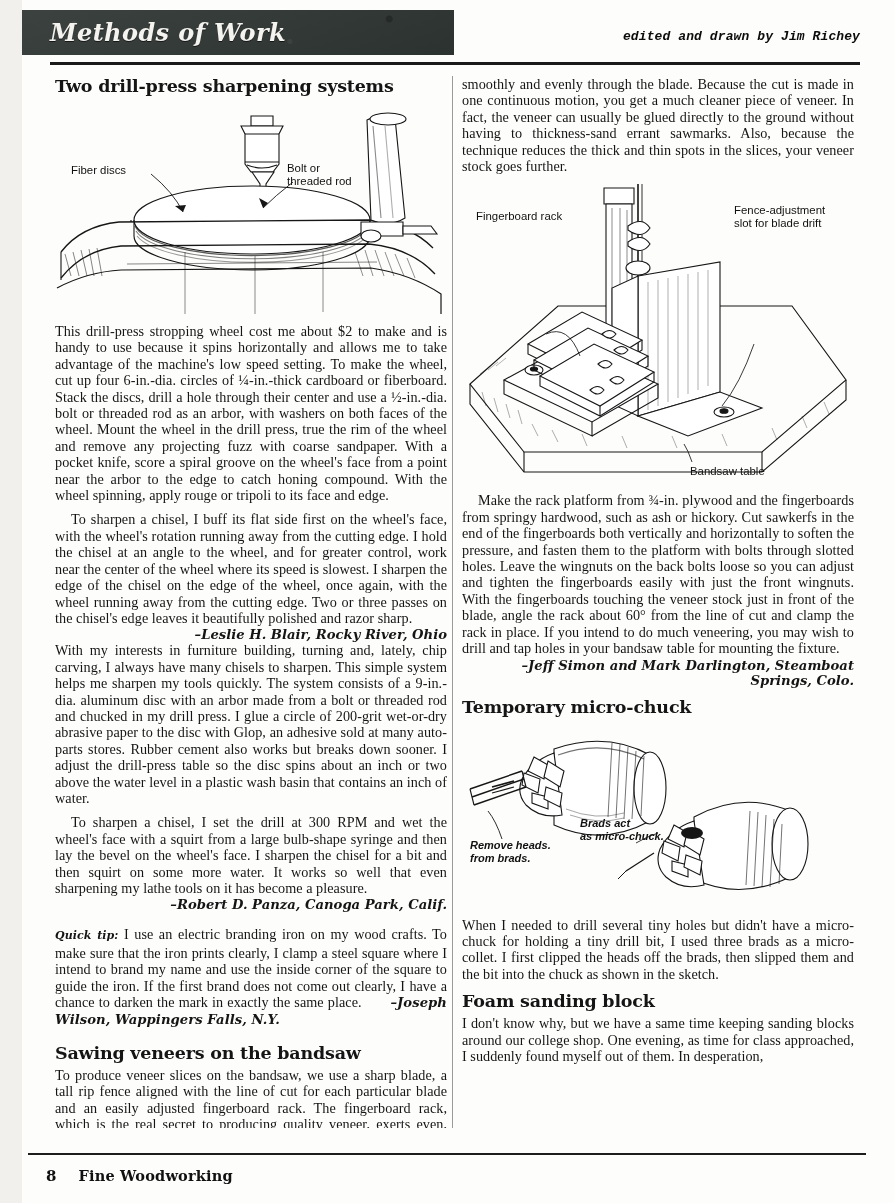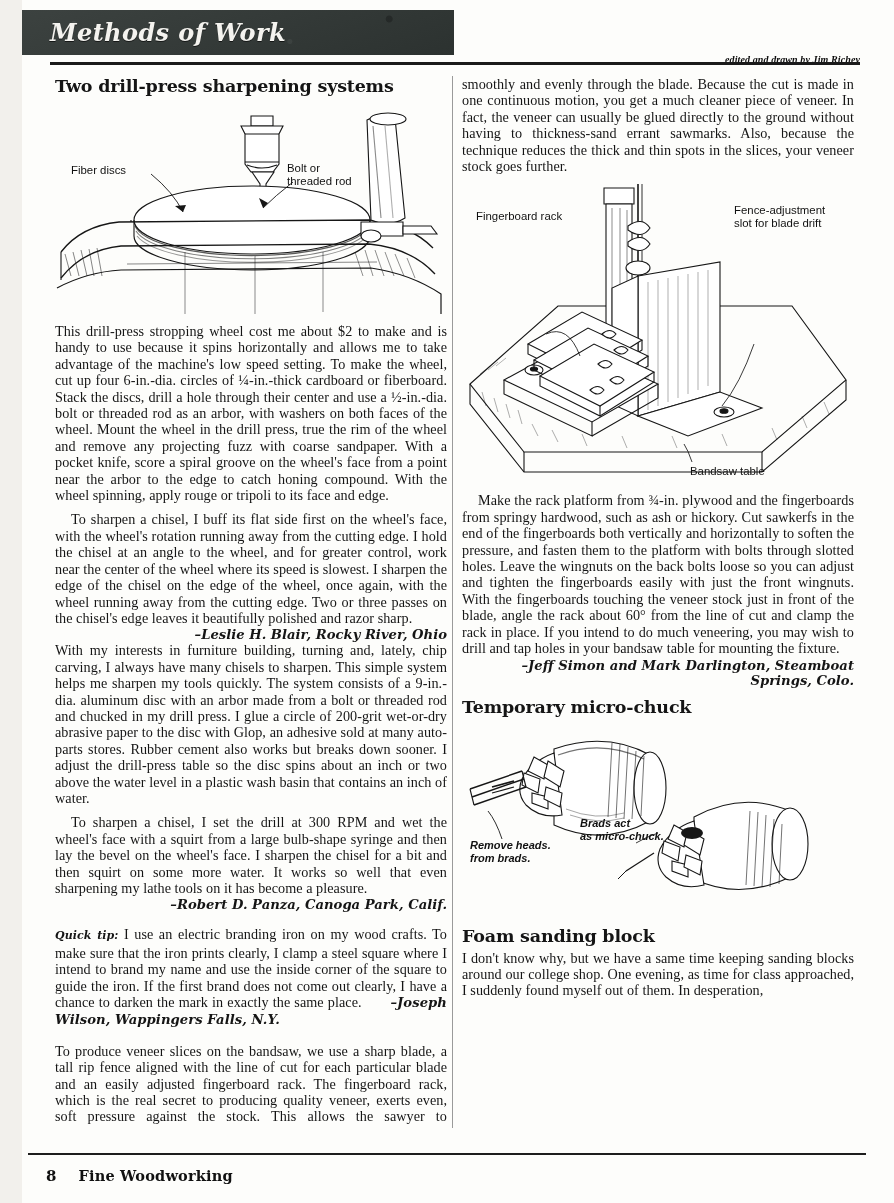--- a/index.html
+++ b/index.html
@@ -33,24 +33,24 @@
   }
   .masthead-title{
     color:#f4f3ef;
     font-family:"DejaVu Serif", serif;
     font-style:italic;font-weight:bold;
     font-size:24px;letter-spacing:.4px;
     margin-left:28px;
     text-shadow:0 1px 0 rgba(0,0,0,.6);
   }
   .byline{
-    position:absolute;right:34px;top:54px;
-    font-family:Liberation Serif, serif;
+    position:absolute;right:34px;top:29px;
+    font-family:Liberation Mono, monospace;
     font-style:italic;font-weight:bold;
-    font-size:10px;color:#0c0c0c;
+    font-size:13px;color:#0c0c0c;
     letter-spacing:.1px;
   }
   .rule-top{
     position:absolute;left:50px;right:34px;top:62px;height:3px;
     background:#1a1a1a;
   }
   .rule-bottom{
     position:absolute;left:28px;right:28px;bottom:48px;height:2px;
     background:#1d1d1d;
   }
@@ -209,20 +209,21 @@
     <p class="body">With my interests in furniture building, turning and, lately, chip carving, I always have many chisels to sharpen. This simple system helps me sharpen my tools quickly. The system consists of a 9-in.-dia. aluminum disc with an arbor made from a bolt or threaded rod and chucked in my drill press. I glue a circle of 200-grit wet-or-dry abrasive paper to the disc with Glop, an adhesive sold at many auto-parts stores. Rubber cement also works but breaks down sooner. I adjust the drill-press table so the disc spins about an inch or two above the water level in a plastic wash basin that contains an inch of water.</p>
     <p class="body ind">To sharpen a chisel, I set the drill at 300 RPM and wet the wheel's face with a squirt from a large bulb-shape syringe and then lay the bevel on the wheel's face. I sharpen the chisel for a bit and then squirt on some more water. It works so well that even sharpening my lathe tools on it has become a pleasure.</p>
     <span class="credit">–Robert D. Panza, Canoga Park, Calif.</span>
 
     <div class="gap-m"></div>
 
     <p class="body"><span class="quicktip-lead">Quick tip:</span><span> I use an electric branding iron on my wood crafts. To make sure that the iron prints clearly, I clamp a steel square where I intend to brand my name and use the inside corner of the square to guide the iron. If the first brand does not come out clearly, I have a chance to darken the mark in exactly the same place.</span>&nbsp;&nbsp;&nbsp;&nbsp;&nbsp;&nbsp;&nbsp;<span class="inline-credit">–Joseph Wilson, Wappingers Falls, N.Y.</span></p>
 
     <div class="gap-m"></div>
 
+    <h2 class="head">Sawing veneers on the bandsaw</h2>
     <p class="body">To produce veneer slices on the bandsaw, we use a sharp blade, a tall rip fence aligned with the line of cut for each particular blade and an easily adjusted fingerboard rack. The fingerboard rack, which is the real secret to producing quality veneer, exerts even, soft pressure against the stock. This allows the sawyer to concentrate completely on pushing the stock</p>
   </div>
 
   <div class="col col-right">
 
     <p class="body">smoothly and evenly through the blade. Because the cut is made in one continuous motion, you get a much cleaner piece of veneer. In fact, the veneer can usually be glued directly to the ground without having to thickness-sand errant sawmarks. Also, because the technique reduces the thick and thin spots in the slices, your veneer stock goes further.</p>
 
     <div class="figure f2">
       <svg viewBox="0 0 392 300" preserveAspectRatio="none" aria-hidden="true">
         <g fill="none" stroke="#161616" stroke-width="1.1">
@@ -360,20 +361,21 @@
 
           <path d="M196 112 q-12 4 -22 10" stroke-width=".85"></path>
         </g>
       </svg>
       <div class="fig-label italic" style="left:8px;top:118px;">Remove heads.
 from brads.</div>
       <div class="fig-label italic" style="left:118px;top:96px;">Brads act
 as micro-chuck.</div>
     </div>
 
+    <p class="body">When I needed to drill several tiny holes but didn't have a micro-chuck for holding a tiny drill bit, I used three brads as a micro-collet. I first clipped the heads off the brads, then slipped them and the bit into the chuck as shown in the sketch.</p>
 
     <div class="gap-s"></div>
 
     <h2 class="head">Foam sanding block</h2>
     <p class="body">I don't know why, but we have a same time keeping sanding blocks around our college shop. One evening, as time for class approached, I suddenly found myself out of them. In desperation,</p>
   </div>
 
   <div class="rule-bottom"></div>
 
   <div class="folio">

